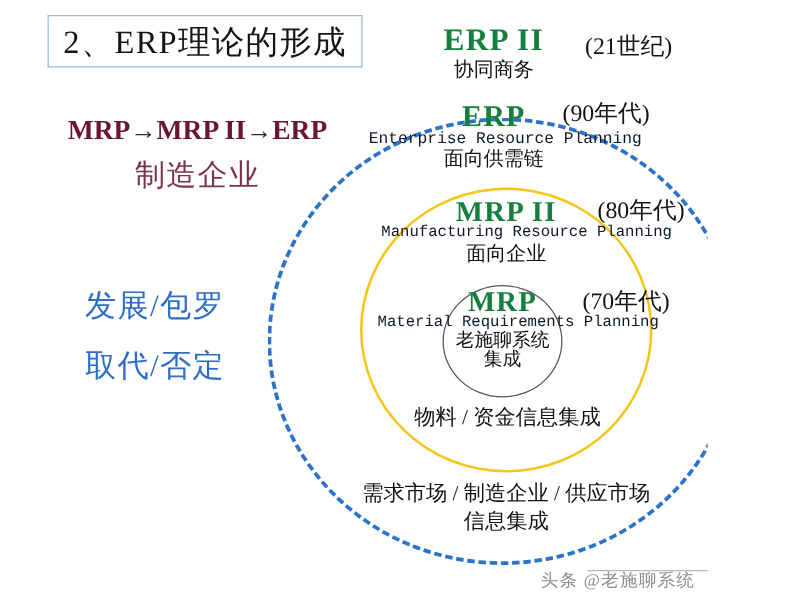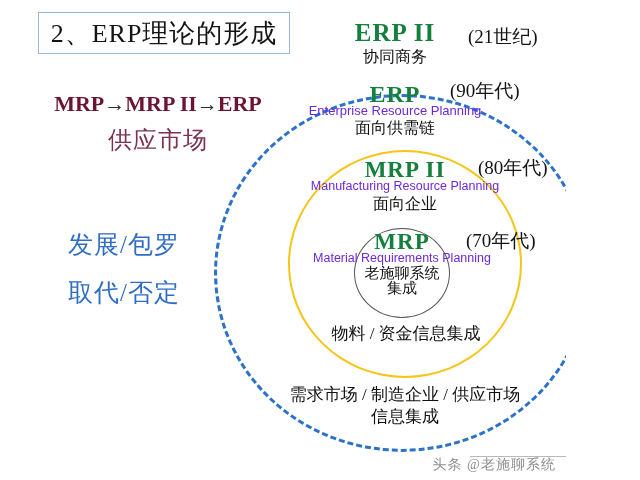--- a/index.html
+++ b/index.html
@@ -120,23 +120,23 @@
     text-align: center;
     white-space: nowrap;
   }
   .ring-title {
     font-weight: bold;
     color: #15803d;
     line-height: 1.05;
     font-family: "Liberation Serif", "DejaVu Serif", serif;
   }
   .ring-en {
-    color: #6d28d9;
+    color: #0f172a;
     line-height: 1.1;
-    font-family: Liberation Sans, sans-serif;
+    font-family: Liberation Mono, monospace;
   }
   .ring-cn {
     color: #111111;
     line-height: 1.15;
   }
 
   
   #label-erp2 { left: 310px; top: 20px; width: 170px; }
   #label-erp2 .ring-title { font-size: 25px; letter-spacing: 1px; }
   #label-erp2 .ring-cn { font-size: 16px; margin-top: 2px; }
@@ -213,21 +213,21 @@
 
 <div id="slide">
 
   <div id="title-box">
     <span id="title-text">2、ERP理论的形成</span>
   </div>
 
   <div id="mrp-chain">
     <span>MRP</span><span class="arrow">→</span><span>MRP II</span><span class="arrow">→</span><span>ERP</span>
   </div>
-  <div id="mrp-chain-sub">供应市场</div>
+  <div id="mrp-chain-sub">制造企业</div>
 
   <div class="relation-word" id="relation-1">发展/包罗</div>
   <div class="relation-word" id="relation-2">取代/否定</div>
 
   <div id="circle-outer"></div>
   <div id="circle-middle"></div>
   <div id="circle-inner"></div>
 
   <div class="ring-label" id="label-erp2">
     <div class="ring-title">ERP II</div>

